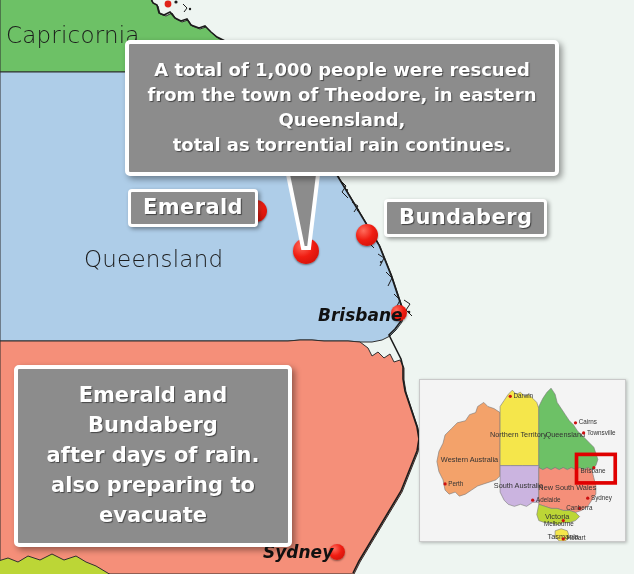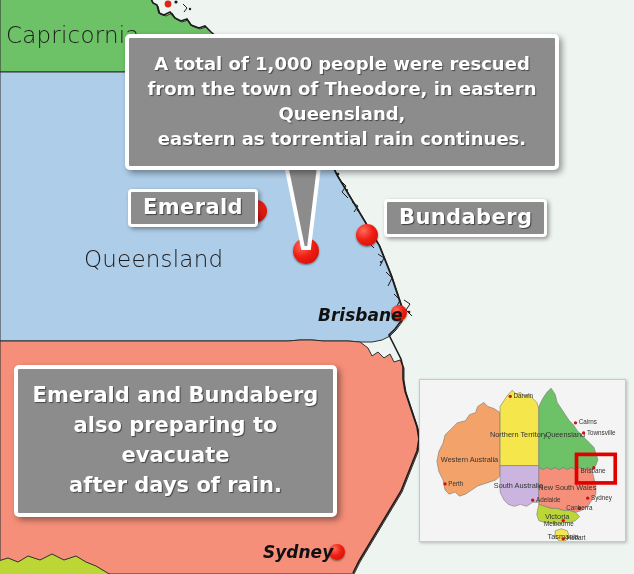--- a/index.html
+++ b/index.html
@@ -91,29 +91,29 @@
     border: 4px solid #ffffff;
     border-radius: 5px;
     color: #ffffff;
     font-family: "DejaVu Sans", sans-serif;
     font-weight: bold;
     text-align: center;
     text-shadow: 1px 1px 1px rgba(0,0,0,.5);
     box-shadow: 3px 3px 6px rgba(0,0,0,.40);
   }
   #callout-main {
-    left: 125px; top: 34px;
+    left: 125px; top: 40px;
     width: 434px;
     padding: 13px 14px 15px 14px;
     font-size: 18px;
     line-height: 25px;
   }
   #callout-secondary {
     left: 14px; top: 365px;
-    width: 323px;
+    width: 278px;
     padding: 11px 14px 13px 14px;
     font-size: 21px;
     line-height: 30px;
   }
   .callout-line { display: block; }
 
   
   #callout-tail {
     position: absolute;
     left: 265px; top: 150px;
@@ -246,27 +246,27 @@
   <div class="place-pill" id="pill-emerald">Emerald</div>
   <div class="place-pill" id="pill-bundaberg">Bundaberg</div>
 
   <svg id="callout-tail" viewBox="0 0 70 100">
     <polygon points="18,0 56,0 44,98 38,98" fill="#8c8c8c" stroke="#ffffff" stroke-width="4"></polygon>
   </svg>
 
   <div class="callout" id="callout-main">
     <span class="callout-line">A total of 1,000 people were rescued</span>
     <span class="callout-line">from the town of Theodore, in eastern Queensland,</span>
-    <span class="callout-line">eastern as torrential rain continues.</span>
+    <span class="callout-line">total as torrential rain continues.</span>
   </div>
 
   <div class="callout" id="callout-secondary">
     <span class="callout-line">Emerald and Bundaberg</span>
+    <span class="callout-line">after days of rain.</span>
     <span class="callout-line">also preparing to evacuate</span>
-    <span class="callout-line">after days of rain.</span>
   </div>
 
   <div id="inset-map">
     <svg viewBox="0 0 100 79" preserveAspectRatio="xMidYMid meet">
       <rect x="0" y="0" width="100" height="79" fill="#f4f4f4"></rect>
 
       <path fill="#f3a26a" stroke="#7a7a7a" stroke-width="0.3" d="M 33,13 L 31,11 L 28,13 L 27,16 L 24,17 L 22,20 L 18,21
                L 15,24 L 12,27 L 11,31 L 9,35 L 8,40 L 9,45 L 11,49
                L 12,54 L 14,56 L 17,55 L 19,57 L 22,56 L 25,54 L 28,52
                L 31,51 L 34,50 L 37,49 L 39,47 L 39,40 L 39,32 L 39,24

